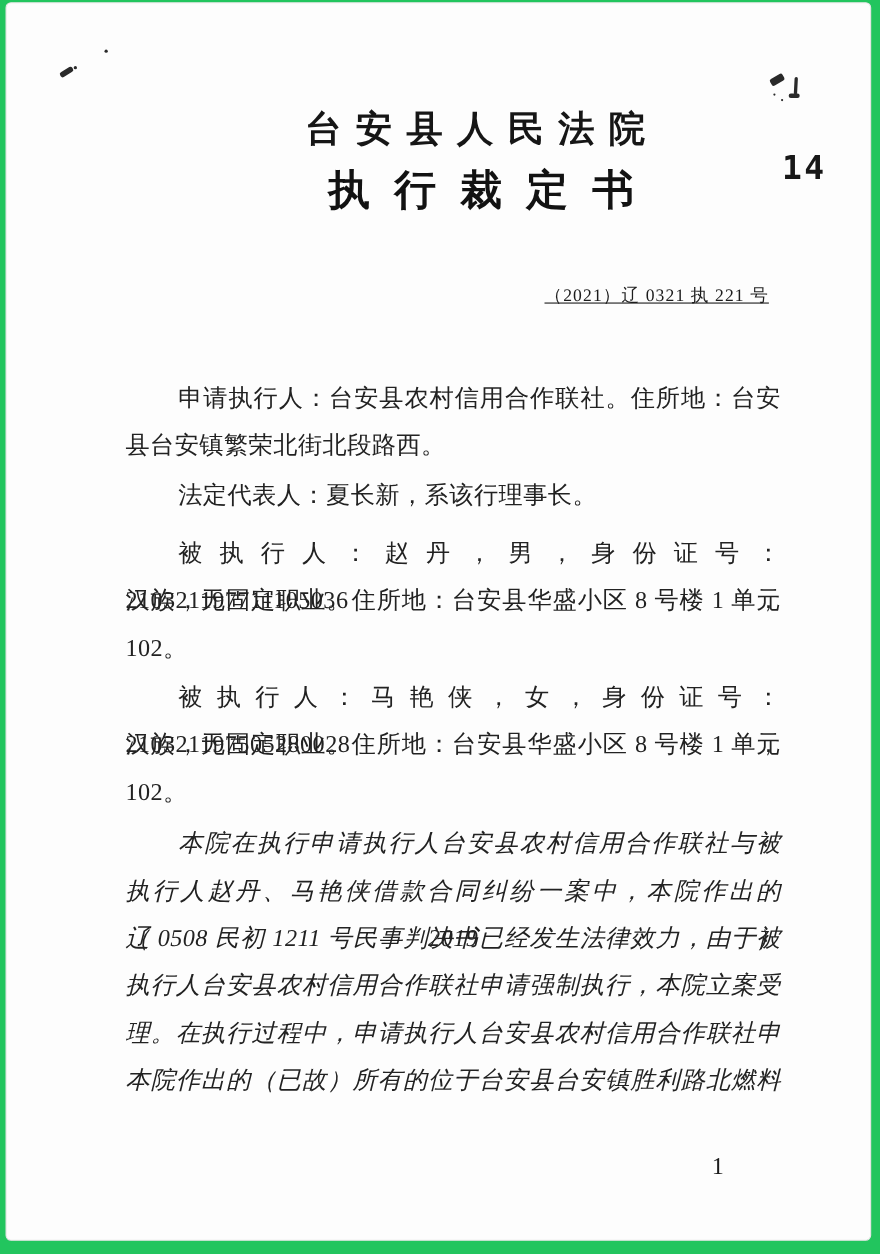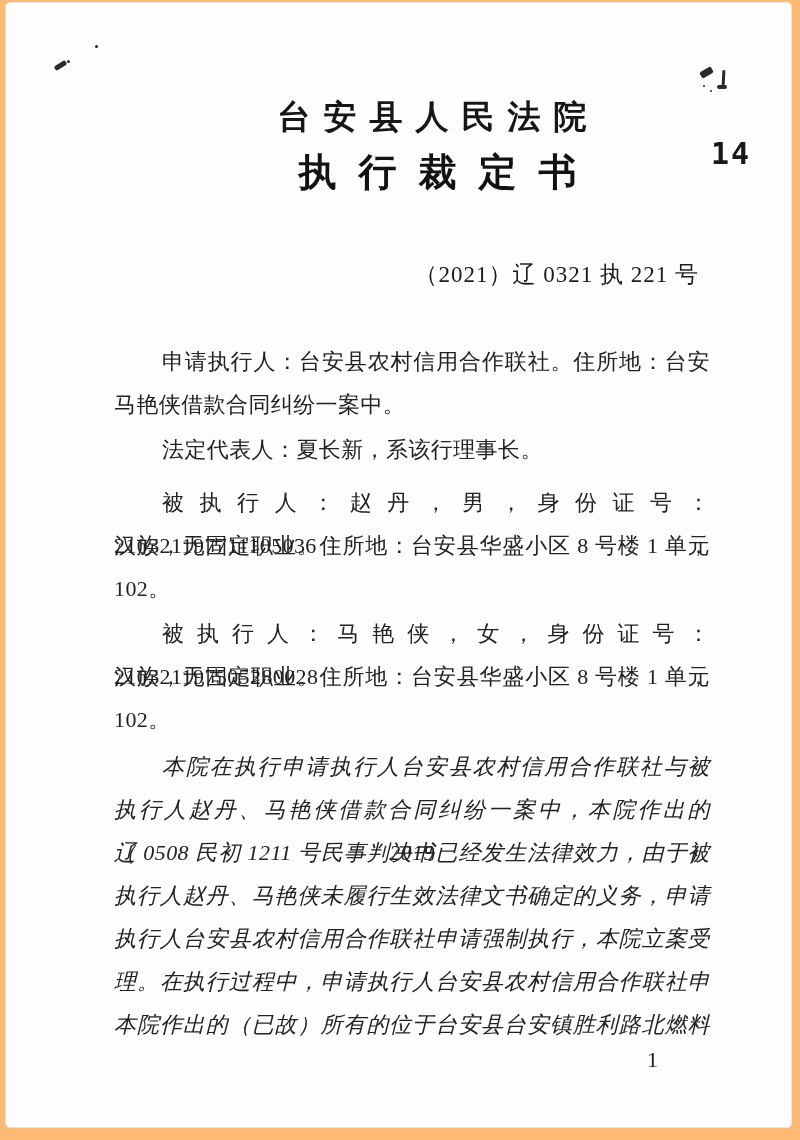--- a/index.html
+++ b/index.html
@@ -8,21 +8,21 @@
     width: 800px;
     height: 1140px;
     background: #f0f0f0;
     font-family: "Liberation Serif", "DejaVu Serif", serif;
     overflow: hidden;
   }
   .frame {
     position: relative;
     width: 800px;
     height: 1140px;
-    background: #fdba74;
+    background: #22c55e;
   }
   .page {
     position: absolute;
     left: 5px;
     top: 2px;
     width: 787px;
     height: 1126px;
     background: #fdfdfd;
     border: 1px solid #e6e6e6;
     border-radius: 5px;
@@ -62,24 +62,25 @@
     font-family: "DejaVu Sans Mono", "Liberation Mono", monospace;
     font-size: 30px;
     font-weight: 600;
     letter-spacing: 2px;
     color: #181818;
   }
   .case-number {
     position: absolute;
     right: 92px;
     top: 256px;
-    font-size: 23px;
+    font-size: 16px;
     letter-spacing: 1px;
     color: #1c1c1c;
     white-space: nowrap;
+    text-decoration: underline;
   }
   .body-text {
     position: absolute;
     left: 108px;
     top: 337px;
     width: 596px;
     font-size: 22px;
     letter-spacing: 0.4px;
     color: #222;
   }
@@ -138,21 +139,21 @@
     <h2 class="doc-title">执行裁定书</h2>
 
     <div class="corner-stamp">14</div>
 
     <div class="case-number">（2021）辽 0321 执 221 号</div>
 
     <div class="body-text">
 
       <div class="para para-applicant">
         <div class="line indent">申请执行人：台安县农村信用合作联社。住所地：台安</div>
-        <div class="line short">马艳侠借款合同纠纷一案中。</div>
+        <div class="line short">县台安镇繁荣北街北段路西。</div>
       </div>
 
       <div class="para para-legal-rep">
         <div class="line indent short">法定代表人：夏长新，系该行理事长。</div>
       </div>
 
       <div class="para para-resp-1">
         <div class="line indent">被执行人：赵丹，男，身份证号：210321197711105036，</div>
         <div class="line">汉族，无固定职业。住所地：台安县华盛小区 8 号楼 1 单元</div>
         <div class="line short">102。</div>
@@ -161,21 +162,20 @@
       <div class="para para-resp-2">
         <div class="line indent">被执行人：马艳侠，女，身份证号：210321197505280028，</div>
         <div class="line">汉族，无固定职业。住所地：台安县华盛小区 8 号楼 1 单元</div>
         <div class="line short">102。</div>
       </div>
 
       <div class="para para-main">
         <div class="line indent">本院在执行申请执行人台安县农村信用合作联社与被</div>
         <div class="line">执行人赵丹、马艳侠借款合同纠纷一案中，本院作出的（2019）</div>
         <div class="line">辽 0508 民初 1211 号民事判决书已经发生法律效力，由于被</div>
-        <div class="line">执行人赵丹、马艳侠未履行生效法律文书确定的义务，申请</div>
         <div class="line">执行人台安县农村信用合作联社申请强制执行，本院立案受</div>
         <div class="line">理。在执行过程中，申请执行人台安县农村信用合作联社申</div>
         <div class="line">本院作出的（已故）所有的位于台安县台安镇胜利路北燃料</div>
       </div>
 
     </div>
 
     <div class="page-number">1</div>
 
   </div>

